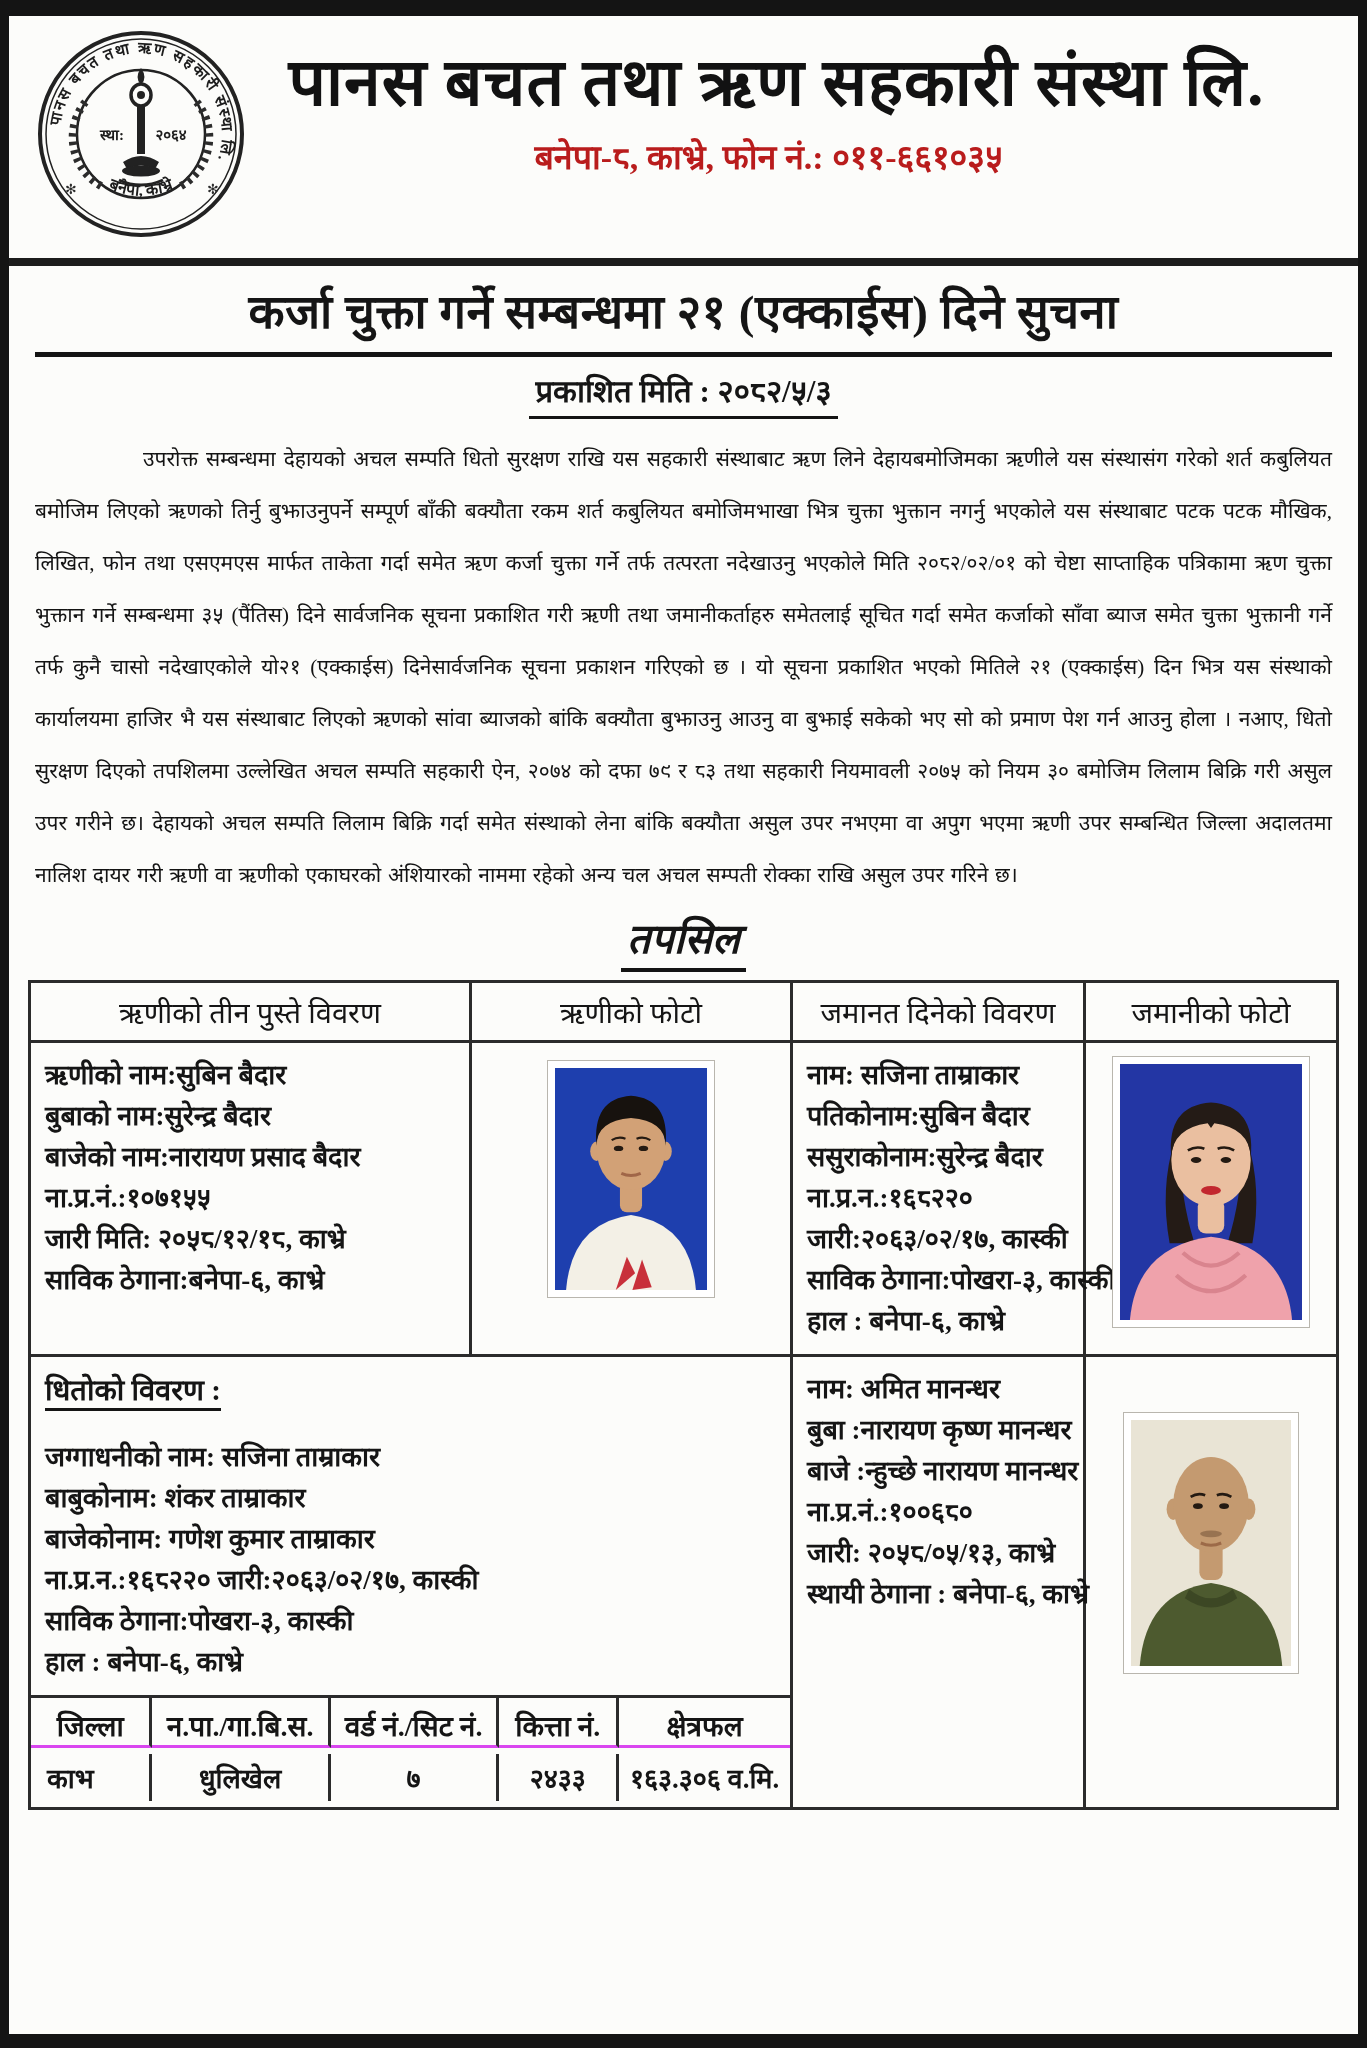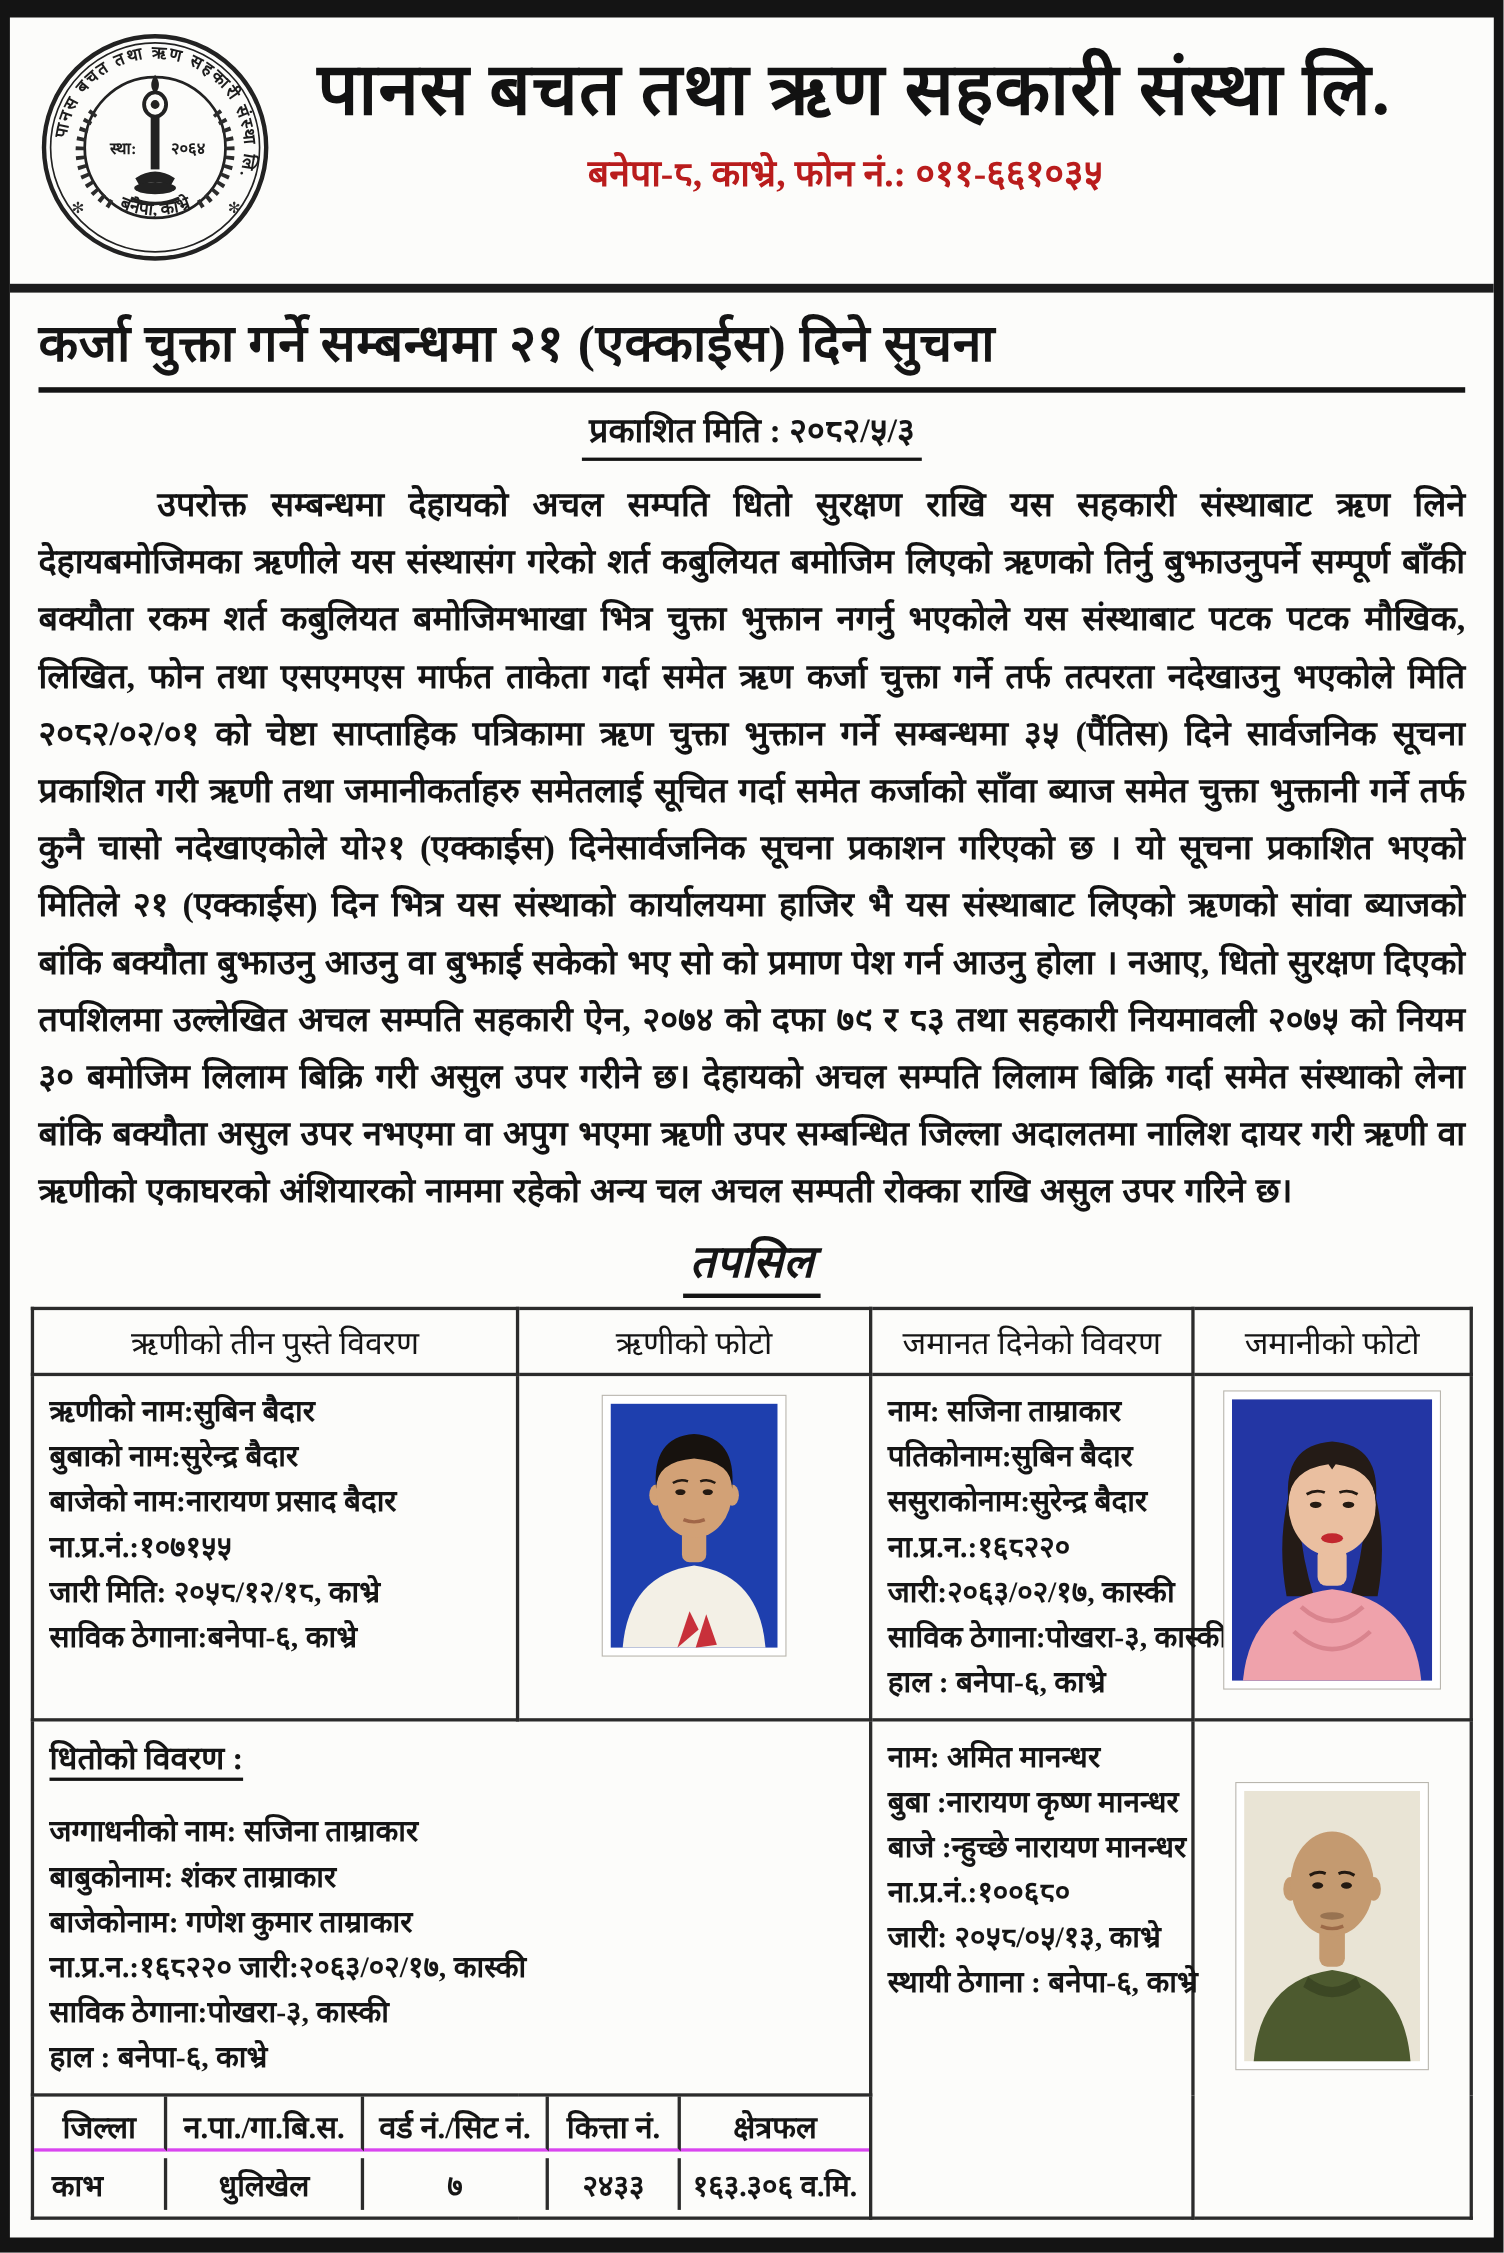--- a/index.html
+++ b/index.html
@@ -16,30 +16,30 @@
   .logo { position:absolute; left:8px; top:6px; width:212px; height:212px; }
   .org-name {
     text-align:center; font-weight:bold; font-size:66px; line-height:1.05;
     padding:26px 10px 0 196px; letter-spacing:1px; color:#121212;
   }
   .org-address {
     text-align:center; font-weight:bold; font-size:34px; padding:16px 0 0 170px; color:#b91c1c;
   }
   .head-rule { border-top:8px solid #1c1c1c; margin:10px -18px 0 -18px; }
   
-  .title-wrap { border-bottom:5px solid #141414; margin:12px 8px 0 8px; padding-bottom:10px;font-family:Liberation Serif, serif; }
+  .title-wrap { text-align:center; border-bottom:5px solid #141414; margin:12px 8px 0 8px; padding-bottom:10px;font-family:Liberation Serif, serif; }
   .notice-title { display:inline-block; font-size:47px; font-weight:bold; letter-spacing:0.5px; }
   .published-wrap { text-align:center; margin-top:12px; }
   .published {
     display:inline-block; font-size:31px; font-weight:bold;
     border-bottom:3px solid #141414; padding:0 6px 5px 6px;
   }
   
   .notice-body {
-    margin:14px 8px 0 8px; font-size:31px; font-weight:700; line-height:52px;
+    margin:14px 8px 0 8px; font-size:21px; font-weight:400; line-height:52px;
     text-align:justify; text-indent:108px; color:#131313; word-spacing:1.5px;
   }
   .section-title-wrap { text-align:center; margin:8px 0 8px 0; }
   .section-title {
     display:inline-block; font-size:41px; font-weight:bold; font-style:italic;
     border-bottom:4px solid #141414; padding:0 6px 3px 6px;
   }
   
   table.main { width:1308px; margin:2px auto 0 auto; border-collapse:collapse; table-layout:fixed; }
   table.main th, table.main td { border:3px solid #2b2b2b; vertical-align:top; }

